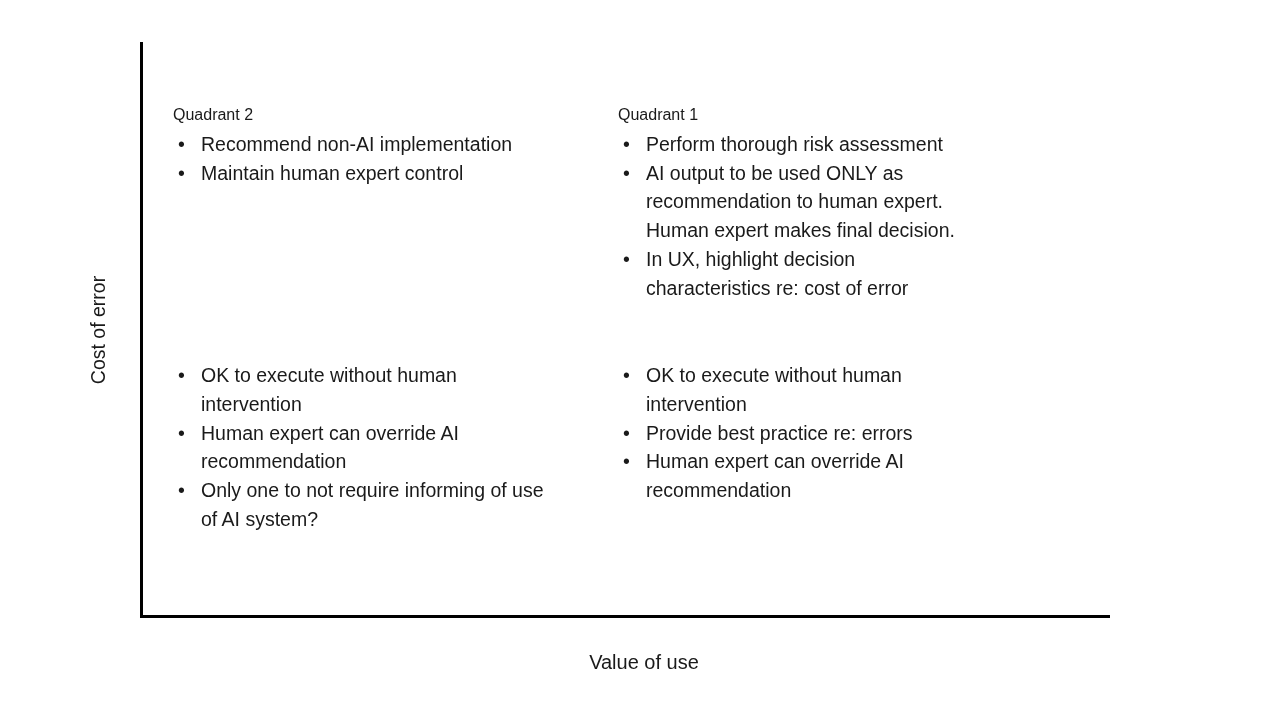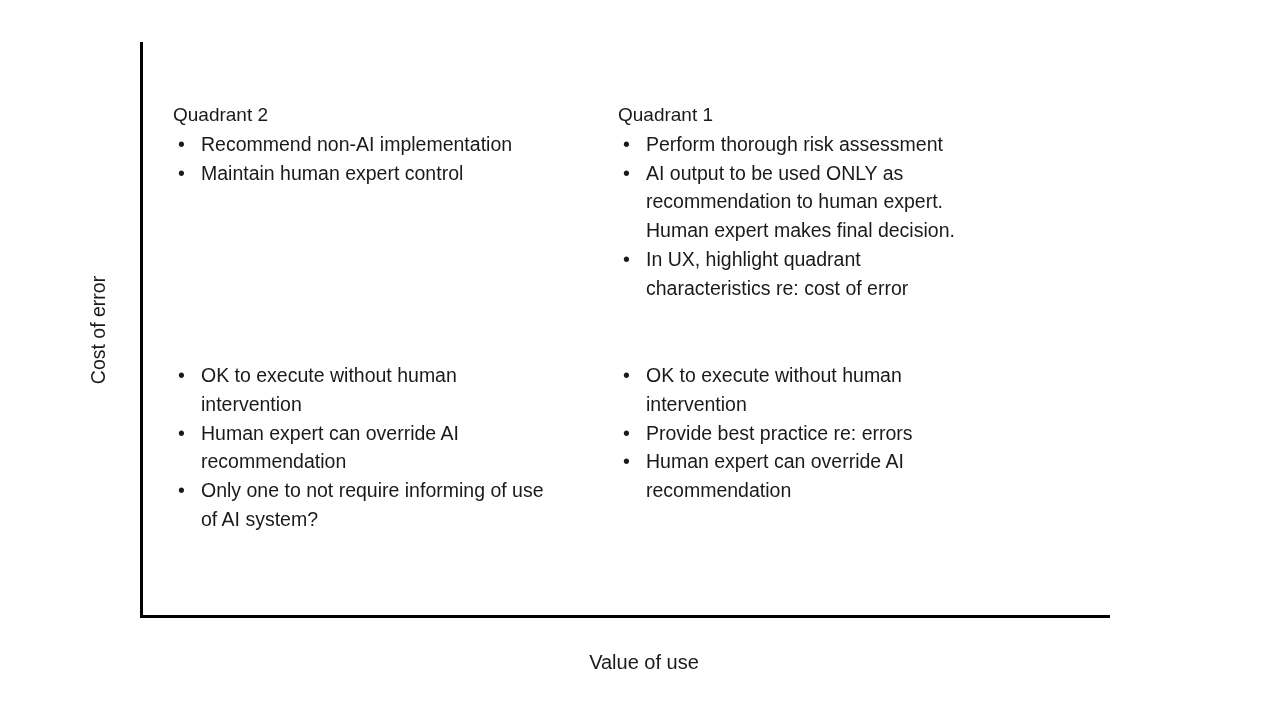--- a/index.html
+++ b/index.html
@@ -53,21 +53,21 @@
     position:absolute;
     font-size:19.5px;
     line-height:28.8px;
   }
   .quad.top{top:101px;}
   .quad.bottom{top:361px;}
   .quad.left-col{left:173px;width:470px;}
   .quad.right-col{left:618px;width:440px;}
 
   .quad-title{
-    font-size:19px;
+    font-size:16px;
     line-height:28.8px;
   }
   ul.bullets{
     list-style:none;
   }
   ul.bullets li{
     position:relative;
     padding-left:28px;
     white-space:pre-line;
   }
@@ -97,21 +97,21 @@
     </ul>
   </div>
 
   <div class="quad top right-col">
     <div class="quad-title">Quadrant 1</div>
     <ul class="bullets">
       <li>Perform thorough risk assessment</li>
       <li>AI output to be used ONLY as
 recommendation to human expert.
 Human expert makes final decision.</li>
-      <li>In UX, highlight quadrant
+      <li>In UX, highlight decision
 characteristics re: cost of error</li>
     </ul>
   </div>
 
   <div class="quad bottom left-col">
     <ul class="bullets">
       <li>OK to execute without human
 intervention</li>
       <li>Human expert can override AI
 recommendation</li>

